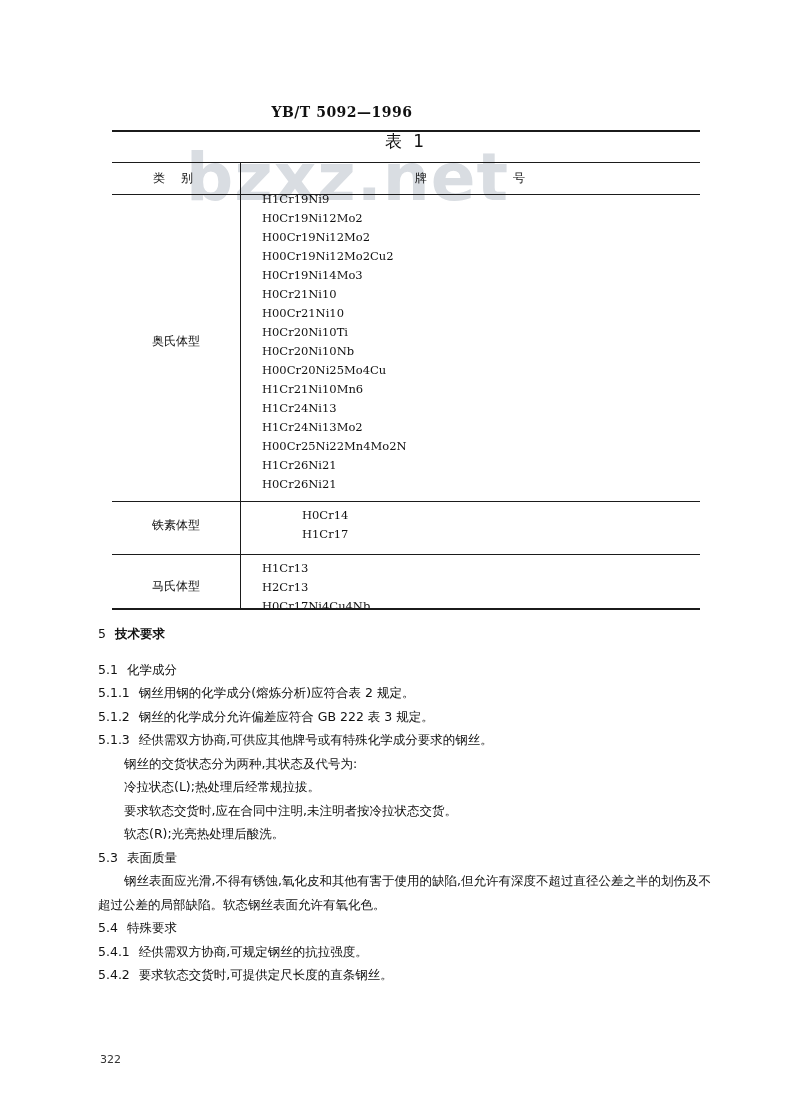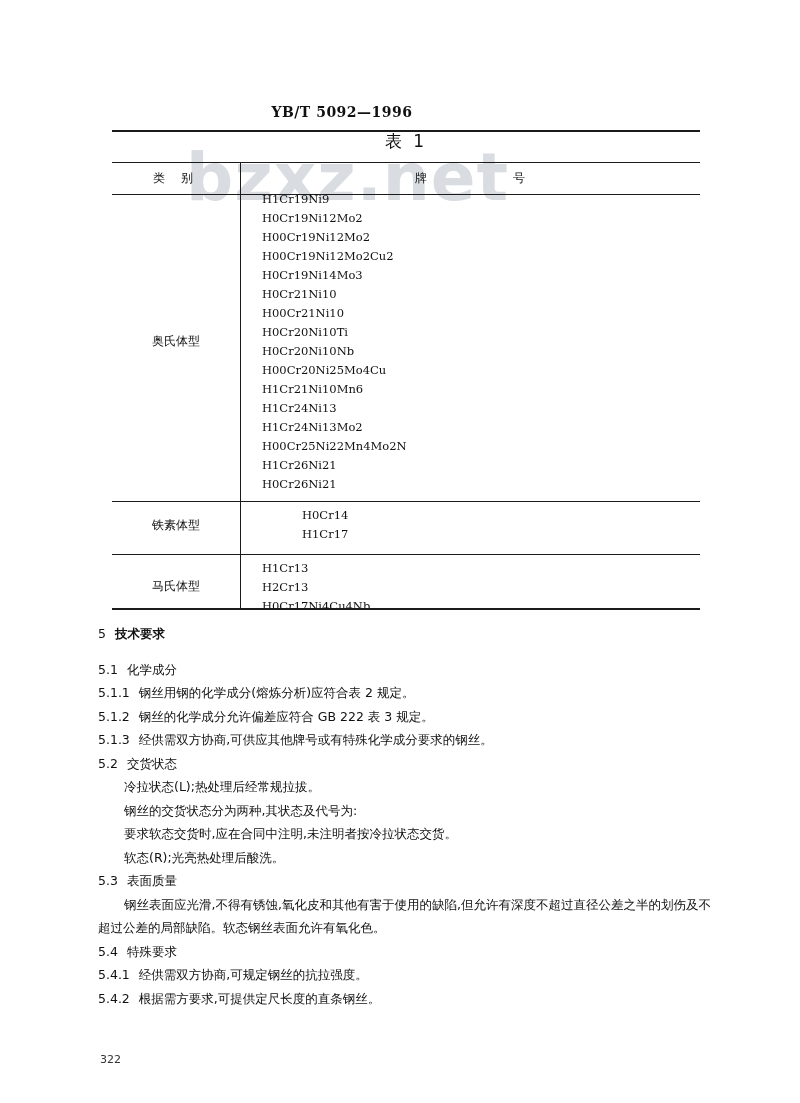--- a/index.html
+++ b/index.html
@@ -230,41 +230,38 @@
     </p>
 
     <p class="clause-h3">
       <span class="num">5.1.2</span><span>钢丝的化学成分允许偏差应符合 GB 222 表 3 规定。</span>
     </p>
 
     <p class="clause-h3">
       <span class="num">5.1.3</span><span>经供需双方协商,可供应其他牌号或有特殊化学成分要求的钢丝。</span>
     </p>
 
-    <p class="clause-h2">
-      <span class="num">5.2</span><span>交货状态</span>
-    </p>
+    <p class="indent">钢丝的交货状态分为两种,其状态及代号为:</p>
     <p class="indent">冷拉状态(L);热处理后经常规拉拔。</p>
-    <p class="indent">钢丝的交货状态分为两种,其状态及代号为:</p>
     <p class="indent">要求软态交货时,应在合同中注明,未注明者按冷拉状态交货。</p>
     <p class="indent">软态(R);光亮热处理后酸洗。</p>
 
     <p class="clause-h2">
       <span class="num">5.3</span><span>表面质量</span>
     </p>
     <p style="text-indent:26px;">钢丝表面应光滑,不得有锈蚀,氧化皮和其他有害于使用的缺陷,但允许有深度不超过直径公差之半的划伤及不超过公差的局部缺陷。软态钢丝表面允许有氧化色。</p>
 
     <p class="clause-h2">
       <span class="num">5.4</span><span>特殊要求</span>
     </p>
 
     <p class="clause-h3">
       <span class="num">5.4.1</span><span>经供需双方协商,可规定钢丝的抗拉强度。</span>
     </p>
 
     <p class="clause-h3">
-      <span class="num">5.4.2</span><span>根据需方要求,可提供定尺长度的直条钢丝。</span>
+      <span class="num">5.4.2</span><span>要求软态交货时,可提供定尺长度的直条钢丝。</span>
     </p>
   </div>
 
   <div class="page-number">322</div>
 
 </div>
 
 </body></html>

